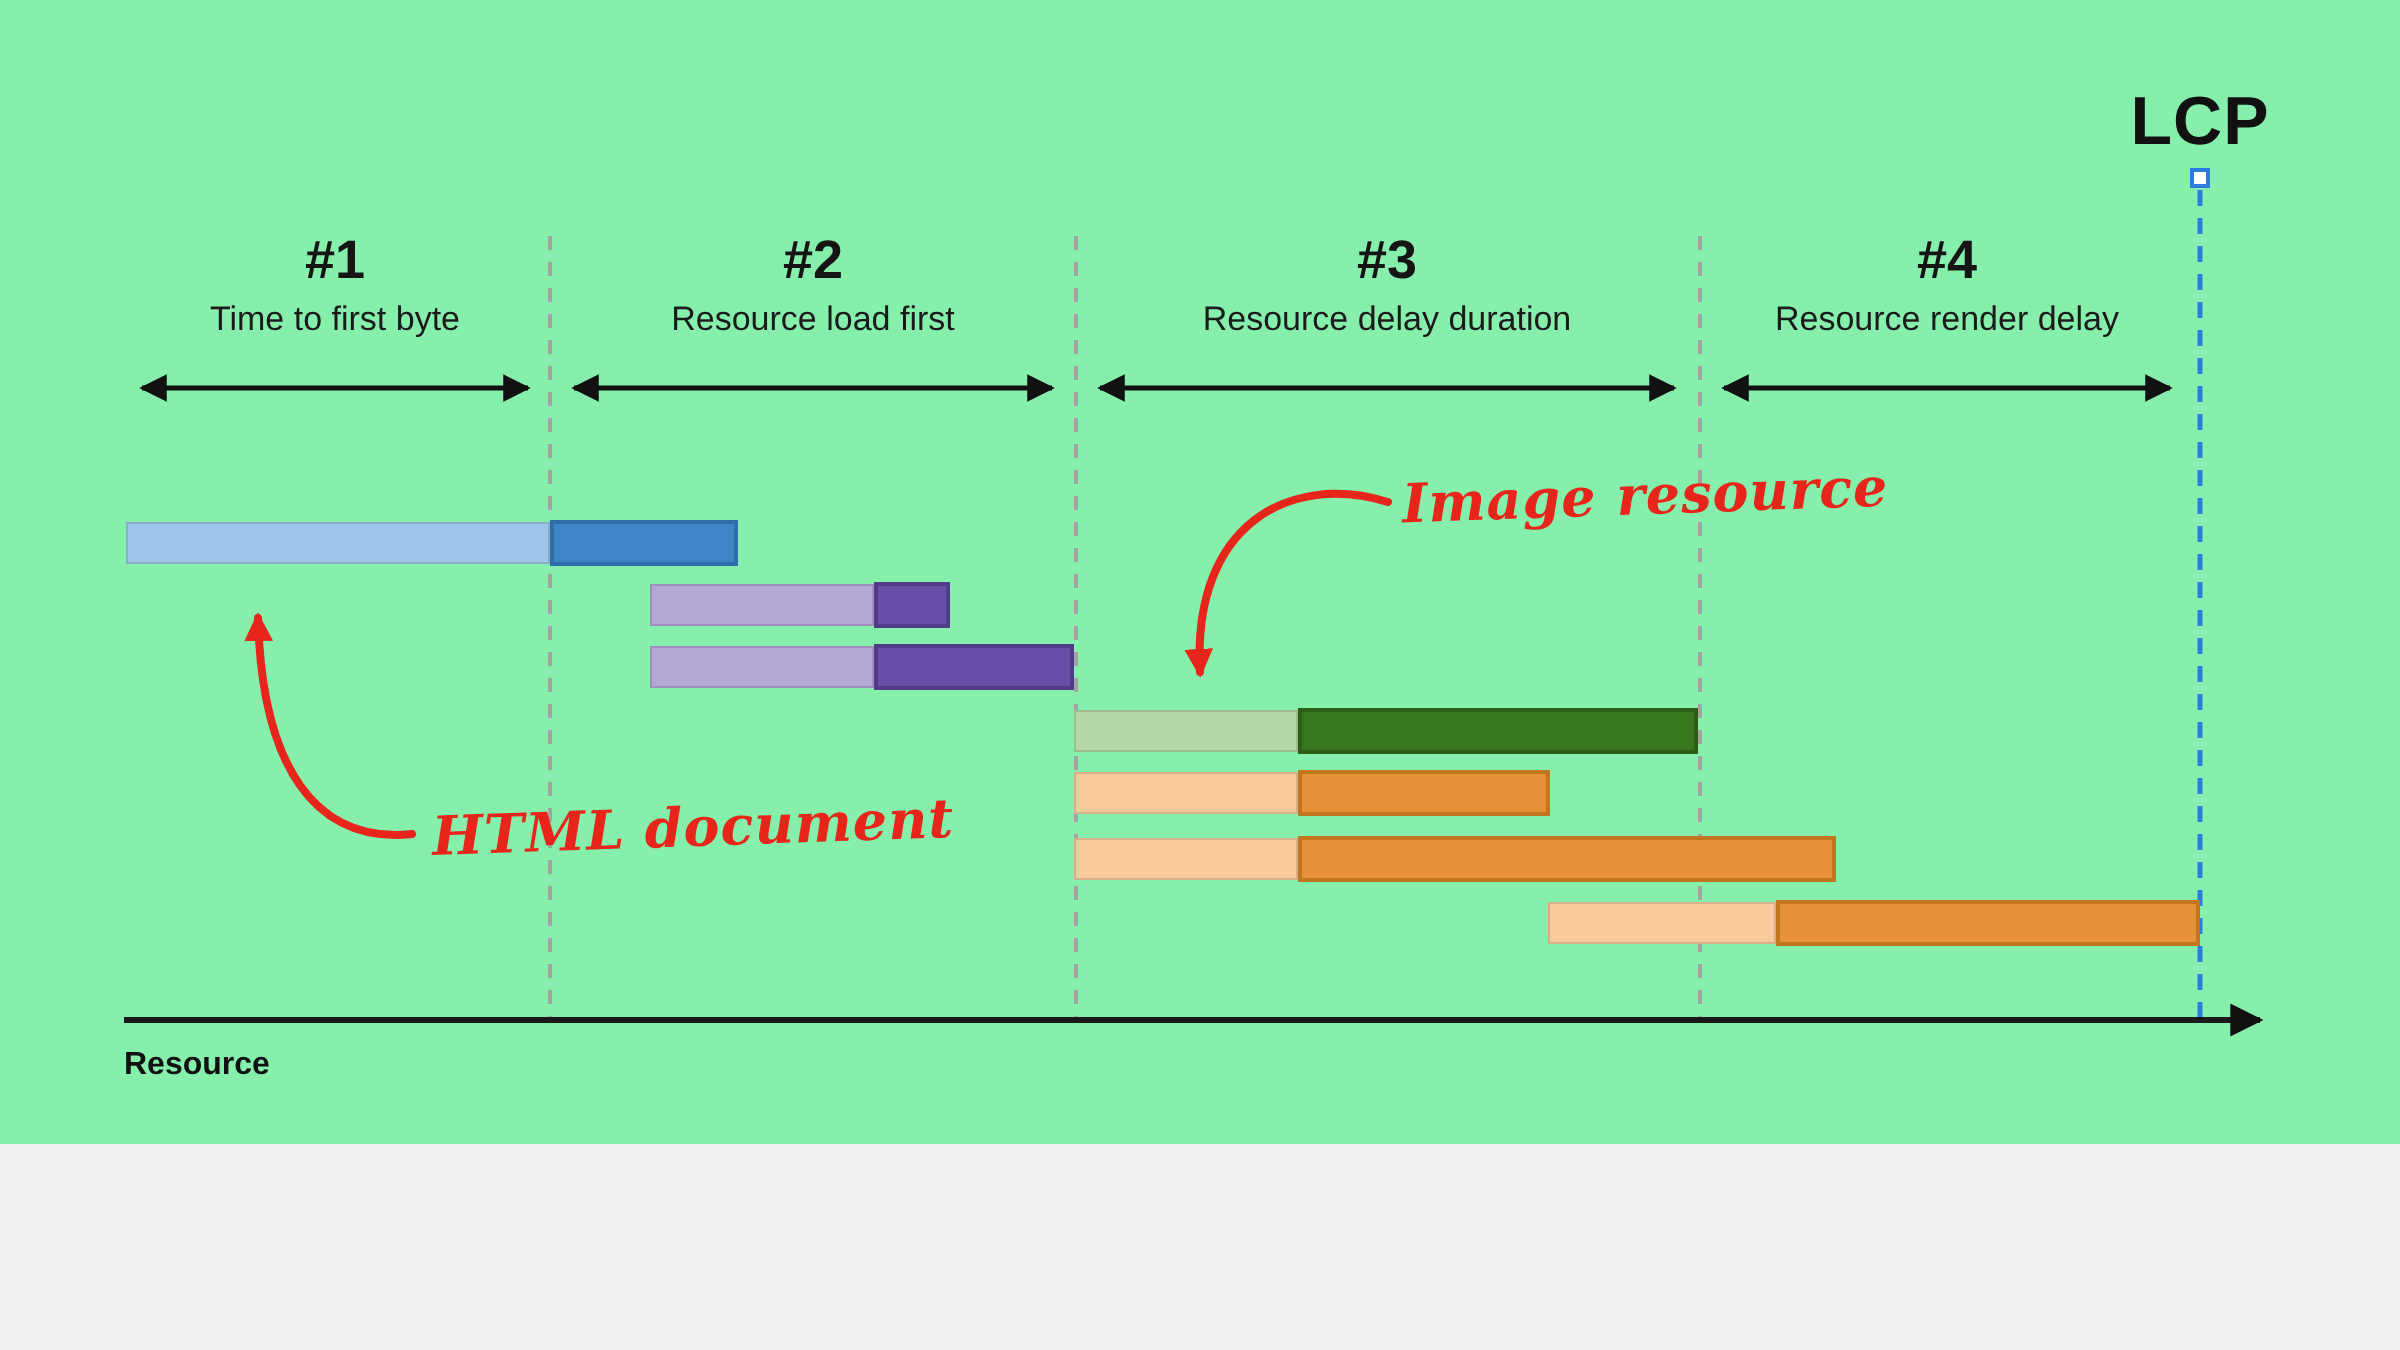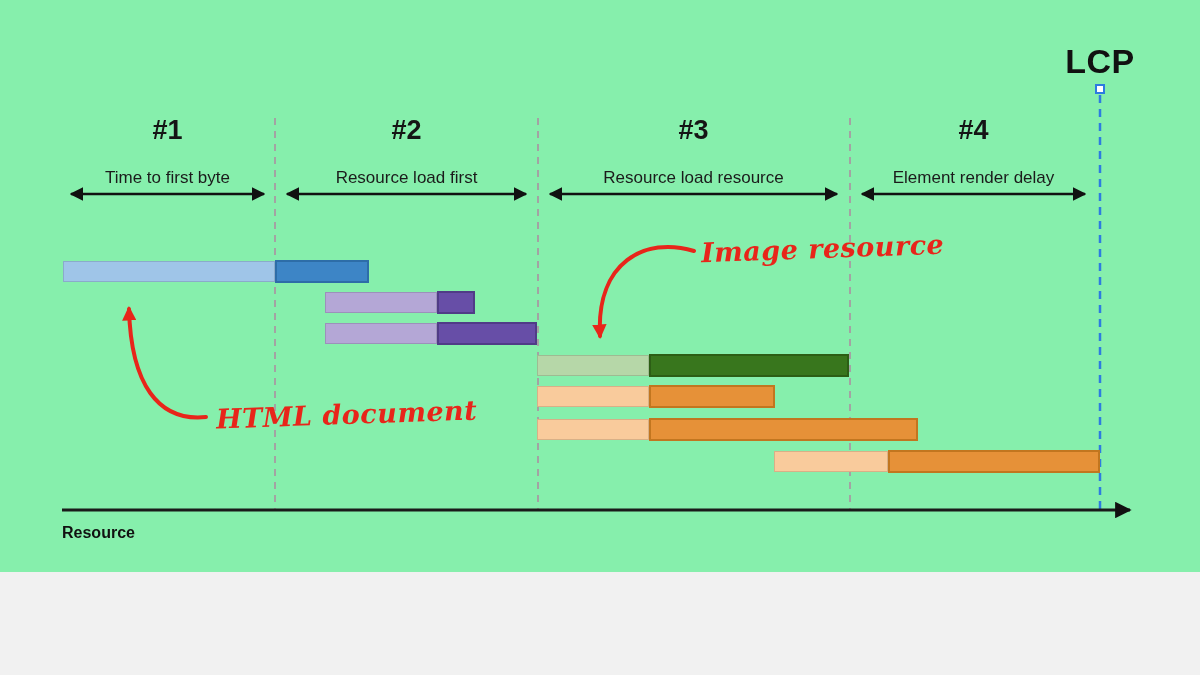--- a/index.html
+++ b/index.html
@@ -7,21 +7,21 @@
     position:relative;width:1200px;height:675px;overflow:hidden;background:#86efac;
     font-family:"Liberation Sans",sans-serif;color:#1c1c1c;
   }
   #overlay{position:absolute;left:0;top:0;width:1200px;height:675px;pointer-events:none;}
   .title{
     position:absolute;left:1052px;top:42px;width:96px;text-align:center;
     font-size:34px;font-weight:700;letter-spacing:.5px;color:#111;
   }
   .phase{position:absolute;top:114px;text-align:center;}
   .phase .num{font-size:27px;font-weight:700;line-height:32px;color:#151515;}
-  .phase .lbl{font-size:17px;line-height:22px;margin-top:21px;color:#1b1b1b;}
+  .phase .lbl{font-size:17px;line-height:22px;margin-top:3px;color:#1b1b1b;}
   .seg{position:absolute;box-sizing:border-box;}
   .seg-light{border:1px solid rgba(0,0,0,0.13);}
   .seg-dark{border:2px solid;}
   .annotation{
     position:absolute;color:#e8251a;font-family:"DejaVu Serif",serif;
     font-style:italic;font-weight:600;font-size:27px;white-space:nowrap;
     transform:rotate(-2deg);letter-spacing:.5px;
   }
   #timeline-label{position:absolute;left:62px;top:524px;font-size:16px;font-weight:700;color:#111;}
   #legend-band{position:absolute;left:0;top:572px;width:1200px;height:103px;}
@@ -61,25 +61,25 @@
   <div class="phase" style="left: 65px; width: 205px;">
     <div class="num">#1</div>
     <div class="lbl">Time to first byte</div>
   </div>
   <div class="phase" style="left: 281px; width: 251px;">
     <div class="num">#2</div>
     <div class="lbl">Resource load first</div>
   </div>
   <div class="phase" style="left: 544px; width: 299px;">
     <div class="num">#3</div>
-    <div class="lbl">Resource load resource</div>
+    <div class="lbl">Resource delay duration</div>
   </div>
   <div class="phase" style="left: 856px; width: 235px;">
     <div class="num">#4</div>
-    <div class="lbl">Element render delay</div>
+    <div class="lbl">Resource render delay</div>
   </div>
 
   <div id="bars-layer">
       <div class="seg seg-light" style="left: 63px; top: 261px; width: 212px; height: 21px; background: rgb(159, 197, 232);"></div>
       <div class="seg seg-dark" style="left: 275px; top: 260px; width: 94px; height: 23px; background: rgb(61, 133, 198); border-color: rgb(45, 109, 168);"></div>
       <div class="seg seg-light" style="left: 325px; top: 292px; width: 112px; height: 21px; background: rgb(180, 167, 214);"></div>
       <div class="seg seg-dark" style="left: 437px; top: 291px; width: 38px; height: 23px; background: rgb(103, 78, 167); border-color: rgb(80, 60, 135);"></div>
       <div class="seg seg-light" style="left: 325px; top: 323px; width: 112px; height: 21px; background: rgb(180, 167, 214);"></div>
       <div class="seg seg-dark" style="left: 437px; top: 322px; width: 100px; height: 23px; background: rgb(103, 78, 167); border-color: rgb(80, 60, 135);"></div>
       <div class="seg seg-light" style="left: 537px; top: 355px; width: 112px; height: 21px; background: rgb(182, 215, 168);"></div>

